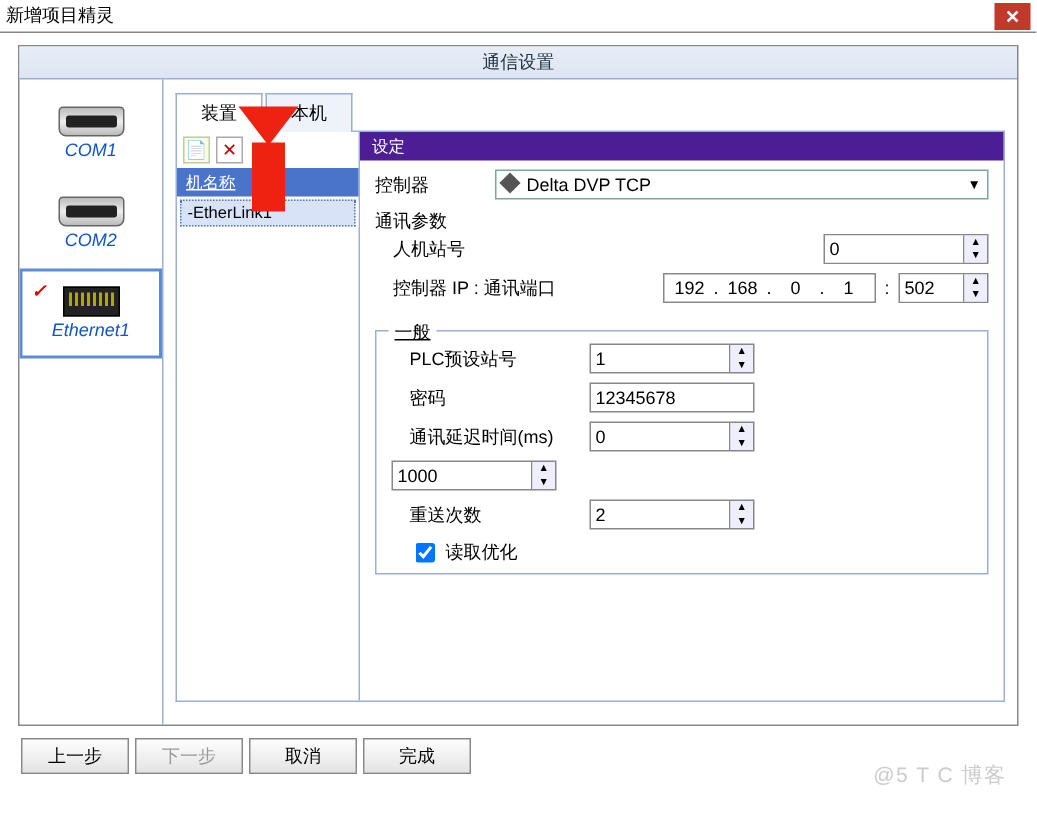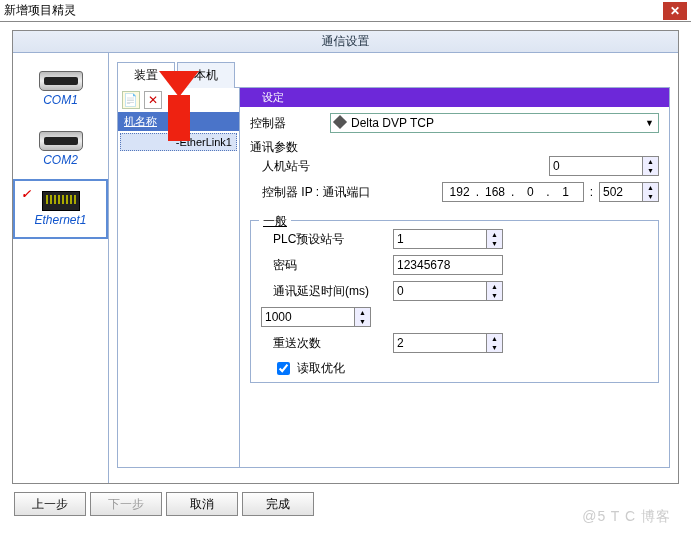--- a/index.html
+++ b/index.html
@@ -23,26 +23,26 @@
   .tabs { border-bottom: 1px solid #9bb0d2; display: flex; gap: 2px; }
   .tab { padding: 4px 16px; border: 1px solid #9bb0d2; border-bottom: none; background: #eef3fb; cursor: pointer; position: relative; top: 1px; }
   .tab.active { background: #fff; }
   .tab-body { border: 1px solid #9bb0d2; border-top: none; height: 380px; display: flex; }
   .left-col { width: 122px; border-right: 1px solid #9bb0d2; }
   .toolbar { height: 24px; display: flex; align-items: center; gap: 4px; padding: 2px 4px; }
   .tbtn { width: 18px; height: 18px; border: 1px solid #bca; background: #fffbe0; display:flex; align-items:center; justify-content:center; cursor:pointer; font-size:10px; }
   .tbtn.del { background:#fff; border-color:#aaa; color:#c00; }
   .col-header { background: #4a74c9; color: #fff; padding: 2px 6px; font-size:11px;text-decoration:underline; }
   .list-area { background:#fff; }
-  .list-item { padding: 2px 4px; background:#d8e3f7; border:1px dotted #5577bb; margin:2px; font-size:11px; cursor:pointer;text-align:right; }
+  .list-item { padding: 2px 4px; background:#d8e3f7; border:1px dotted #5577bb; margin:2px; font-size:11px; cursor:pointer; }
   .arrow-overlay { position:absolute; left:168px; top:95px; z-index:5; }
   .arrow-body { width:22px; height:46px; background:#e21; }
   .arrow-head { width:0; height:0; border-left:20px solid transparent; border-right:20px solid transparent; border-bottom:26px solid #e21; margin-left:-9px; transform: rotate(180deg); position:absolute; top:-24px;}
   .right-col { flex:1; padding: 0px; }
-  .rhdr { background:#6d28d9; color:#fff; padding:2px 22px; font-size:11px; }
+  .rhdr { background:#4c1d95; color:#fff; padding:2px 8px; font-size:11px; }
   .form-area { padding: 6px 10px; }
   .frow { display:flex; align-items:center; margin-bottom:6px; }
   .flabel { width: 80px; }
   .indent { margin-left: 12px; }
   .combo { flex:1; height:20px; border:1px solid #7a9; background:#fff; display:flex; align-items:center; padding:0 4px; justify-content:space-between; cursor:pointer; }
   .combo .caret { font-size:9px; }
   .spin { width: 110px; height:20px; border:1px solid #888; background:#fff; display:flex; }
   .spin.sm { width:60px; }
   .spin input { border:none; flex:1; padding:0 3px; font-size:12px; width:100%; outline:none; }
   .spin .btns { width:16px; display:flex; flex-direction:column; border-left:1px solid #888; }

